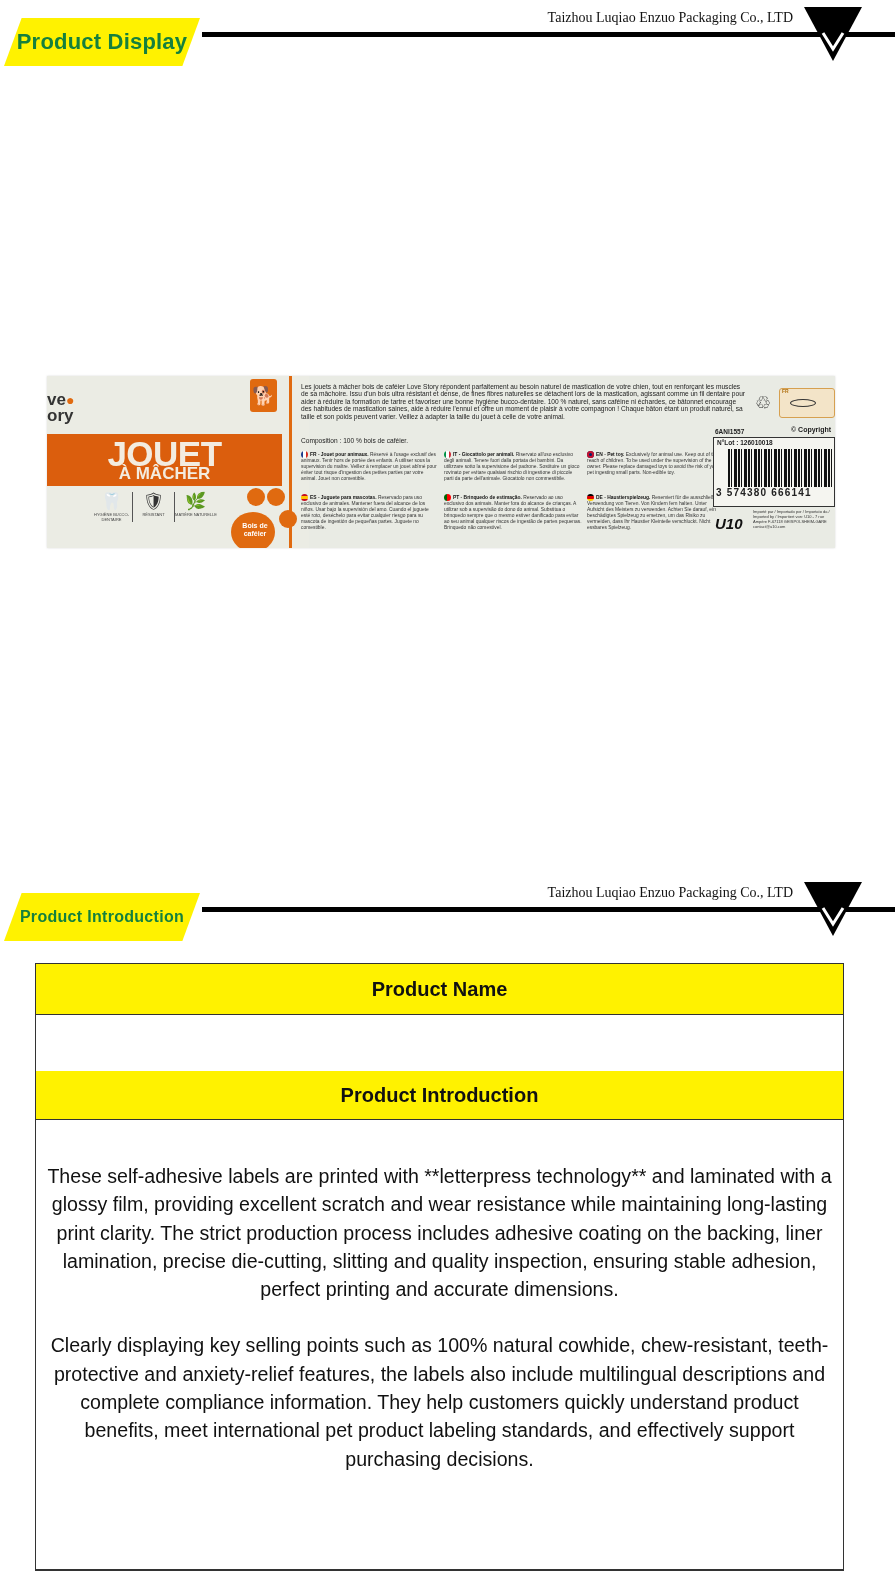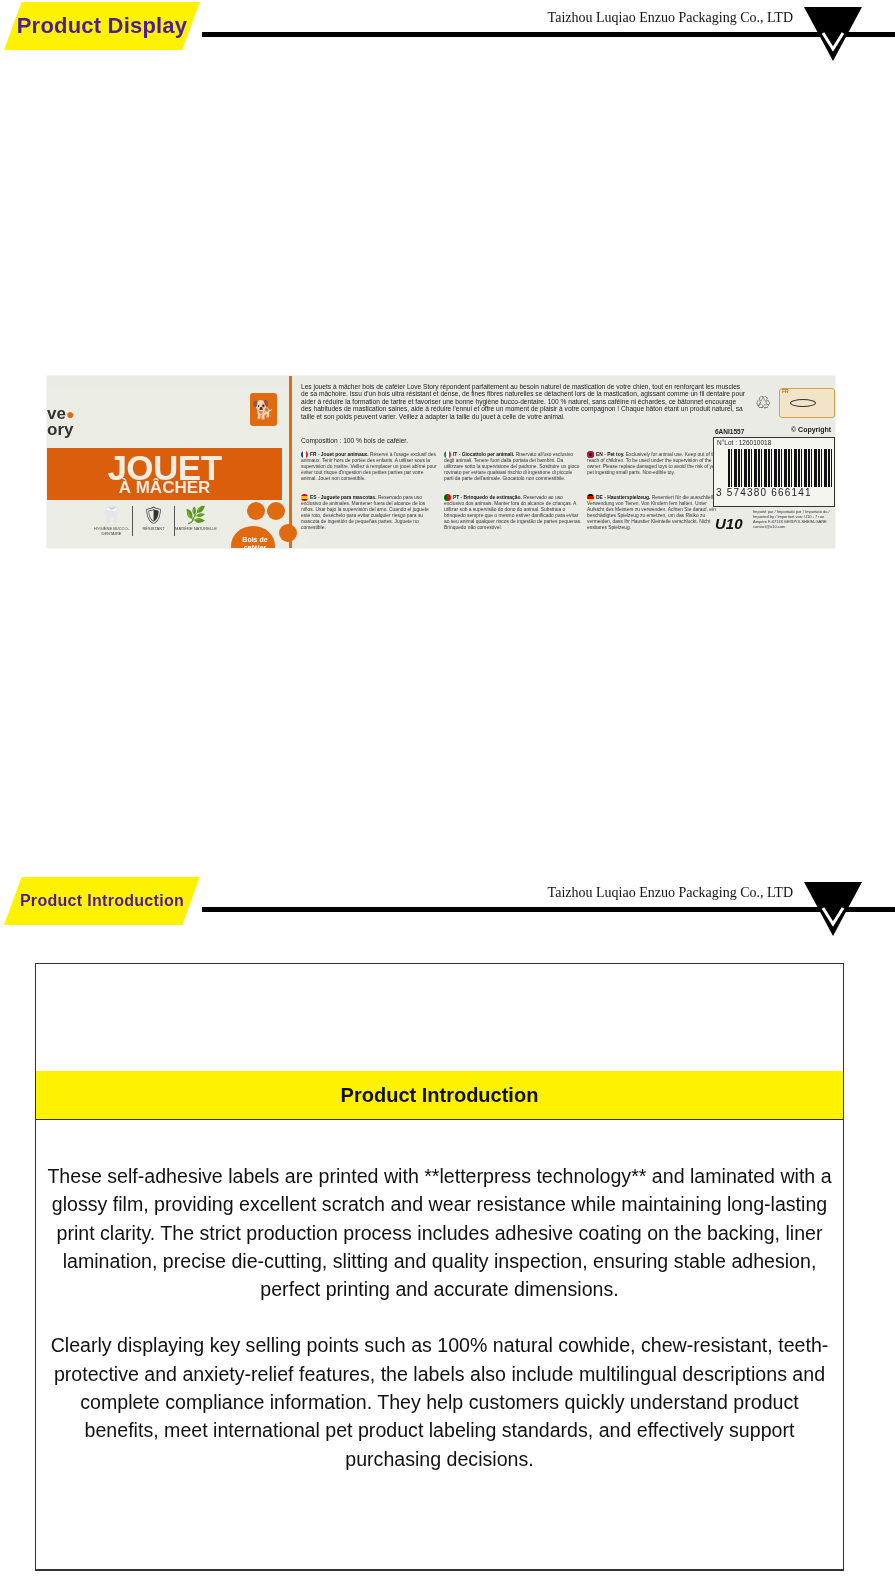--- a/index.html
+++ b/index.html
@@ -2,42 +2,42 @@
 <html><head>
 <meta charset="utf-8">
 <style>
   * { box-sizing: border-box; margin: 0; padding: 0; }
   html, body { width: 895px; height: 1596px; background: #ffffff; overflow: hidden; }
   body { position: relative; font-family: "Liberation Sans", sans-serif; color: #111; }
 
   
   .sec-header { position: absolute; left: 0; width: 895px; height: 60px; }
   .sec-tag {
-    position: absolute; left: 4px; top: 2px; height: 48px;
+    position: absolute; left: 4px; top: 18px; height: 48px;
     background: #fff200;
     clip-path: polygon(9% 0, 100% 0, 91% 100%, 0 100%);
     display: flex; align-items: center; justify-content: center;
-    font-weight: bold; color: #4c1d95;
+    font-weight: bold; color: #15803d;
   }
   .sec-tag.big { width: 196px; font-size: 22px; letter-spacing: 0.2px; }
   .sec-tag.small { width: 196px; font-size: 16px; letter-spacing: 0.3px; }
   .sec-rule { position: absolute; left: 202px; top: 32px; width: 693px; height: 5px; background: #000; }
   .sec-company {
     position: absolute; right: 102px; top: 10px;
     font-family: "Liberation Serif", serif; font-size: 14px; color: #111; white-space: nowrap;
   }
   .sec-logo { position: absolute; left: 804px; top: 5px; width: 60px; height: 56px; }
 
   
   .label {
     position: absolute; left: 47px; top: 376px; width: 788px; height: 172px;
     background: #e9ebe4; overflow: hidden;
     box-shadow: 0 0 2px rgba(0,0,0,0.15);
   }
-  .lbl-left { position: absolute; left: 0; top: 14px; width: 262px; height: 172px; background: #ebece4; }
+  .lbl-left { position: absolute; left: 0; top: 0; width: 262px; height: 172px; background: #ebece4; }
   .brand { position: absolute; left: 0; top: 16px; font-weight: bold; font-size: 17px; line-height: 15px; color: #333; }
   .brand .paw { color: #e06a10; font-size: 14px; }
   .dog-badge {
     position: absolute; left: 203px; top: 3px; width: 27px; height: 33px;
     background: #e06a10; border-radius: 3px;
     color: #fff; font-size: 18px; display: flex; align-items: center; justify-content: center;
   }
   .orange-band {
     position: absolute; left: 0; top: 58px; width: 235px; height: 52px; background: #db5e0d;
     display: flex; flex-direction: column; align-items: center; justify-content: center;
@@ -64,21 +64,21 @@
   .lbl-lang b { font-weight: bold; color: #111; }
   .flag { display: inline-block; width: 7px; height: 7px; border-radius: 50%; vertical-align: middle; margin-right: 2px; }
 
   .lbl-right { position: absolute; left: 666px; top: 0; width: 122px; height: 172px; }
   .recycle-ico { position: absolute; left: 42px; top: 16px; font-size: 18px; color: #222; }
   .triman { position: absolute; left: 66px; top: 12px; width: 56px; height: 30px; background: #f3e4c8; border: 1px solid #d6a050; border-radius: 3px; }
   .triman .fr { position: absolute; left: 2px; top: -1px; font-size: 5px; font-weight: bold; color: #b07010; }
   .triman .shape { position: absolute; left: 10px; top: 10px; width: 26px; height: 8px; border: 1px solid #333; border-radius: 50%; }
   .code1 { position: absolute; left: 2px; top: 52px; font-size: 6.5px; font-weight: bold; color: #222; }
   .copy { position: absolute; left: 78px; top: 50px; font-size: 7px; font-weight: bold; color: #222; white-space: nowrap; }
-  .barcode-box { position: absolute; left: 0; top: 61px; width: 122px; height: 70px; border: 1px solid #333; background: #f5f5f0; }
+  .barcode-box { position: absolute; left: 0; top: 61px; width: 122px; height: 70px; border: 1px solid #333; background: #f5f5f0; font-weight: bold; }
   .lot { position: absolute; left: 3px; top: 1px; font-size: 6.5px; color: #222; }
   .bars { position: absolute; left: 14px; top: 11px; width: 104px; height: 38px;
     background: repeating-linear-gradient(90deg, #111 0 2px, transparent 2px 3px, #111 3px 4px, transparent 4px 6px, #111 6px 9px, transparent 9px 10px);
   }
   .ean { position: absolute; left: 2px; top: 49px; font-size: 10px; letter-spacing: 1.2px; color: #222; white-space: nowrap; }
   .u10 { position: absolute; left: 2px; top: 139px; font-size: 15px; font-weight: bold; font-style: italic; color: #111; }
   .importer { position: absolute; left: 40px; top: 133px; width: 82px; font-size: 4px; line-height: 5px; color: #333; }
 
   
   .intro-table {
@@ -189,18 +189,19 @@
   <div class="sec-tag small">Product Introduction</div>
   <div class="sec-rule"></div>
   <div class="sec-company">Taizhou Luqiao Enzuo Packaging Co., LTD</div>
   <svg class="sec-logo" viewBox="0 0 60 56">
     <polygon points="0,2 58,2 29,56" fill="#000"></polygon>
     <polyline points="19,28 29,44 39,28" fill="none" stroke="#fff" stroke-width="3"></polyline>
   </svg>
 </div>
 
 <div class="intro-table">
+  <div class="row yellow r1">Product Name</div>
   <div class="row yellow r3">Product Introduction</div>
   <div class="body-text">
     <p>These self-adhesive labels are printed with **letterpress technology** and laminated with a glossy  film,  providing excellent scratch and wear resistance while maintaining long-lasting print clarity. The  strict production process includes adhesive coating on the backing, liner lamination,  precise die-cutting, slitting and quality inspection, ensuring stable adhesion,  perfect printing and accurate dimensions.</p>
     <p>Clearly displaying key selling points such as 100% natural cowhide, chew-resistant,  teeth-protective and anxiety-relief features,  the labels also include multilingual descriptions and complete compliance information. They help customers quickly understand product benefits, meet international pet product labeling standards,  and effectively support purchasing decisions.</p>
   </div>
 </div>
 
 </body></html>

